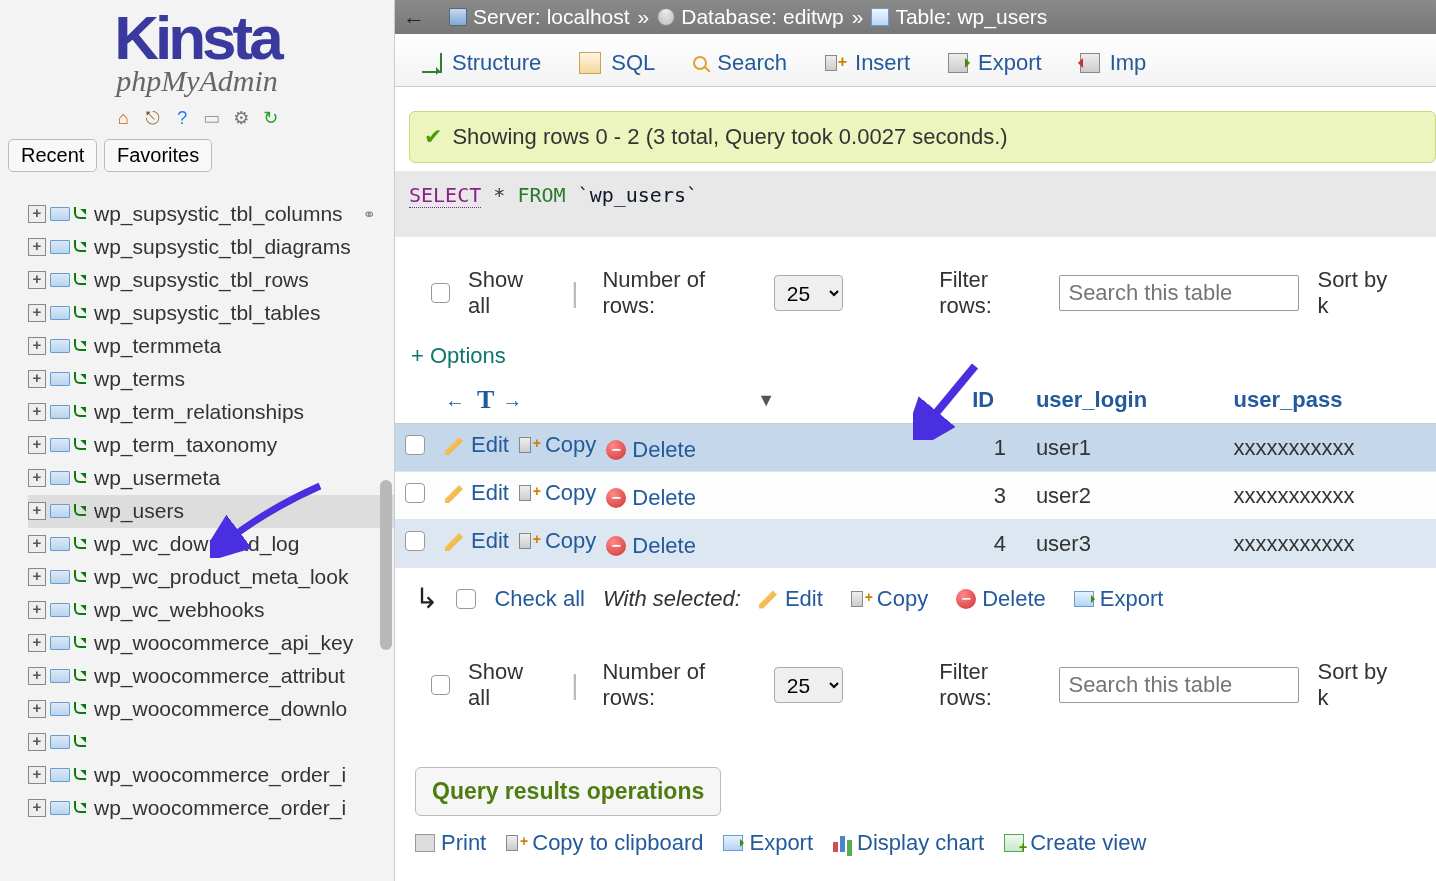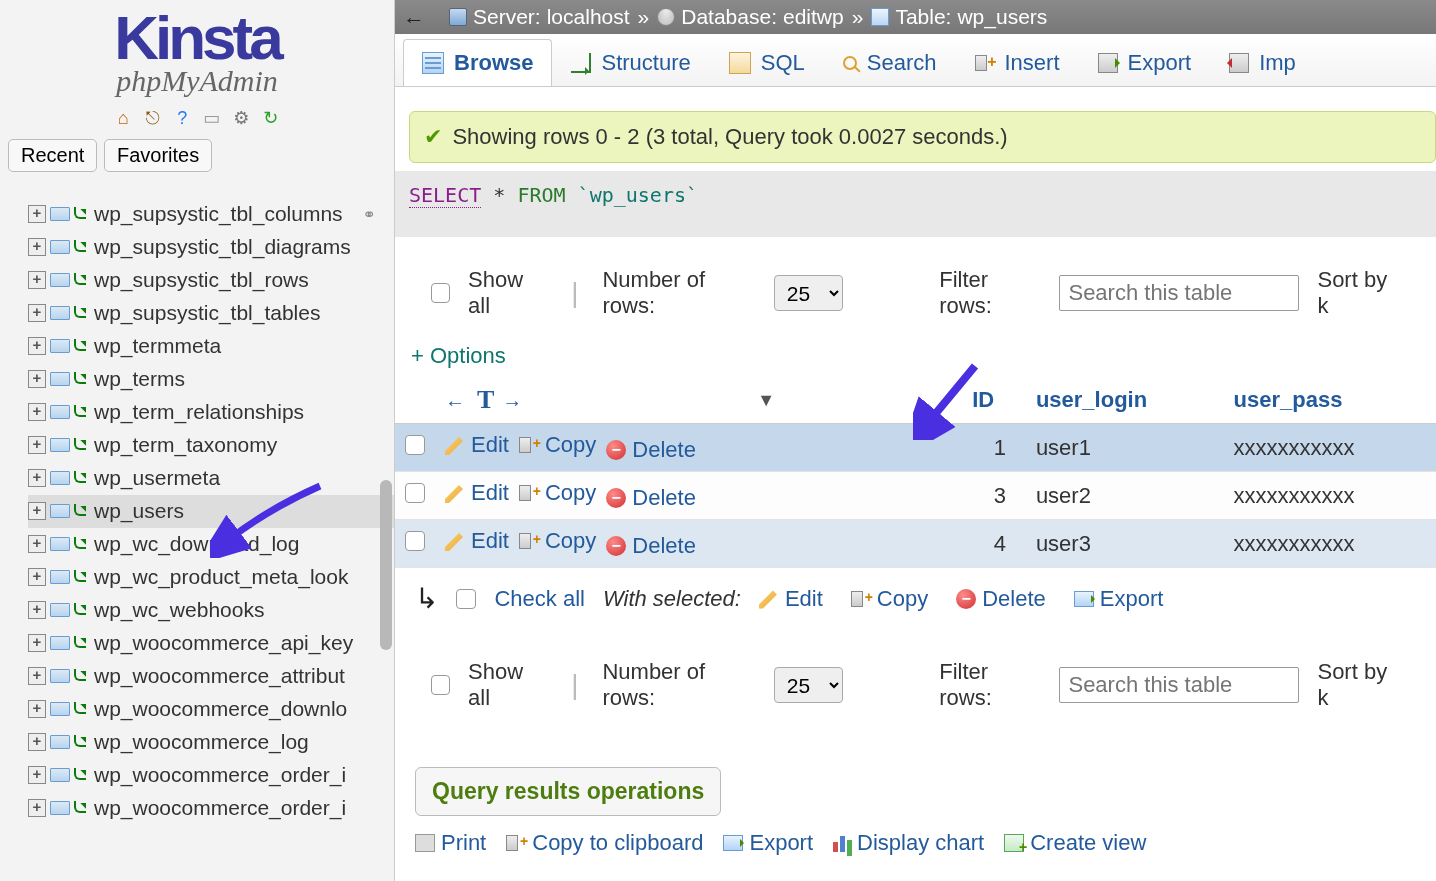--- a/index.html
+++ b/index.html
@@ -59,21 +59,21 @@
 .ico-export::after{content:'';position:absolute;width:0;height:0;border:5px solid transparent;border-left-color:#4a8a00;right:-8px;top:4px;}
 .ico-import{position:relative;width:20px;height:20px;background:linear-gradient(#eee,#ccc);border:1px solid #888;}
 .ico-import::before{content:'';position:absolute;width:0;height:0;border:5px solid transparent;border-right-color:#c03030;left:-8px;top:4px;}
 
 .content { padding:0; overflow:hidden; flex:1; }
 .success-bar { background:#ebf5bd; border:1px solid #c6d880; border-radius:6px; margin:24px 0 8px 14px; padding:12px 14px; display:flex; align-items:center; gap:10px; font-size:22px; color:#333; }
 .check{color:#4d9a00;font-size:22px}
 .sql-area { background:#e8e8e8; padding:12px 14px 30px; margin-left:0px; font-family:Menlo,monospace; font-size:20px; }
 .sql-select{color:#8a1f8a;border-bottom:1px dotted #8a1f8a}
 .sql-from{color:#2a7a2a}
-.sql-ident{color:#0f766e}
+.sql-ident{color:#0f172a}
 
 .control-row{display:flex;align-items:center;gap:18px;padding:30px 36px 12px;font-size:22px;color:#333;}
 .control-row .sep{color:#bbb;font-size:28px;margin:0 6px}
 .control-row select{font-size:21px;padding:4px 8px;border:1px solid #aaa;border-radius:4px;width:72px;height:36px}
 .control-row input[type=checkbox]{width:20px;height:20px;border:1px solid #999;border-radius:4px;appearance:none;-webkit-appearance:none;background:#fff;cursor:pointer;}
 .filter-input{border:1px solid #999;border-radius:2px;font-size:22px;padding:4px 8px;width:240px;height:36px;color:#3b82f6}
 
 .options-link{margin:12px 0 8px 6px;color:#0f766e;font-size:22px;cursor:pointer;padding-left:10px}
 
 .data-table{width:100%;margin-top:4px;border-collapse:collapse}
@@ -230,21 +230,20 @@
         <div class="tree-item">
           <span class="expander">+</span>
           <span class="tree-icon"></span>
           <span class="tree-icon2"></span>
           <span>wp_woocommerce_downlo</span>
         </div>
         <div class="tree-item">
           <span class="expander">+</span>
           <span class="tree-icon"></span>
           <span class="tree-icon2"></span>
-          <span>wp_woocommerce_log</span>
         </div>
         <div class="tree-item">
           <span class="expander">+</span>
           <span class="tree-icon"></span>
           <span class="tree-icon2"></span>
           <span>wp_woocommerce_order_i</span>
         </div>
         <div class="tree-item">
           <span class="expander">+</span>
           <span class="tree-icon"></span>
@@ -280,24 +279,20 @@
       </span>
       <span class="bc-sep">»</span>
       <span class="bc-seg">
         <span class="bc-ico ico-table"></span>
         <span>Table:</span>
         <span>wp_users</span>
       </span>
     </div>
 
     <div class="tabs">
-      <div class="tab active">
-          <span class="tab-ico ico-browse"></span>
-          <span>Browse</span>
-        </div>
       <div class="tab">
           <span class="tab-ico ico-struct"></span>
           <span>Structure</span>
         </div>
       <div class="tab">
           <span class="tab-ico ico-sql"></span>
           <span>SQL</span>
         </div>
       <div class="tab">
           <span class="tab-ico ico-search"></span>

